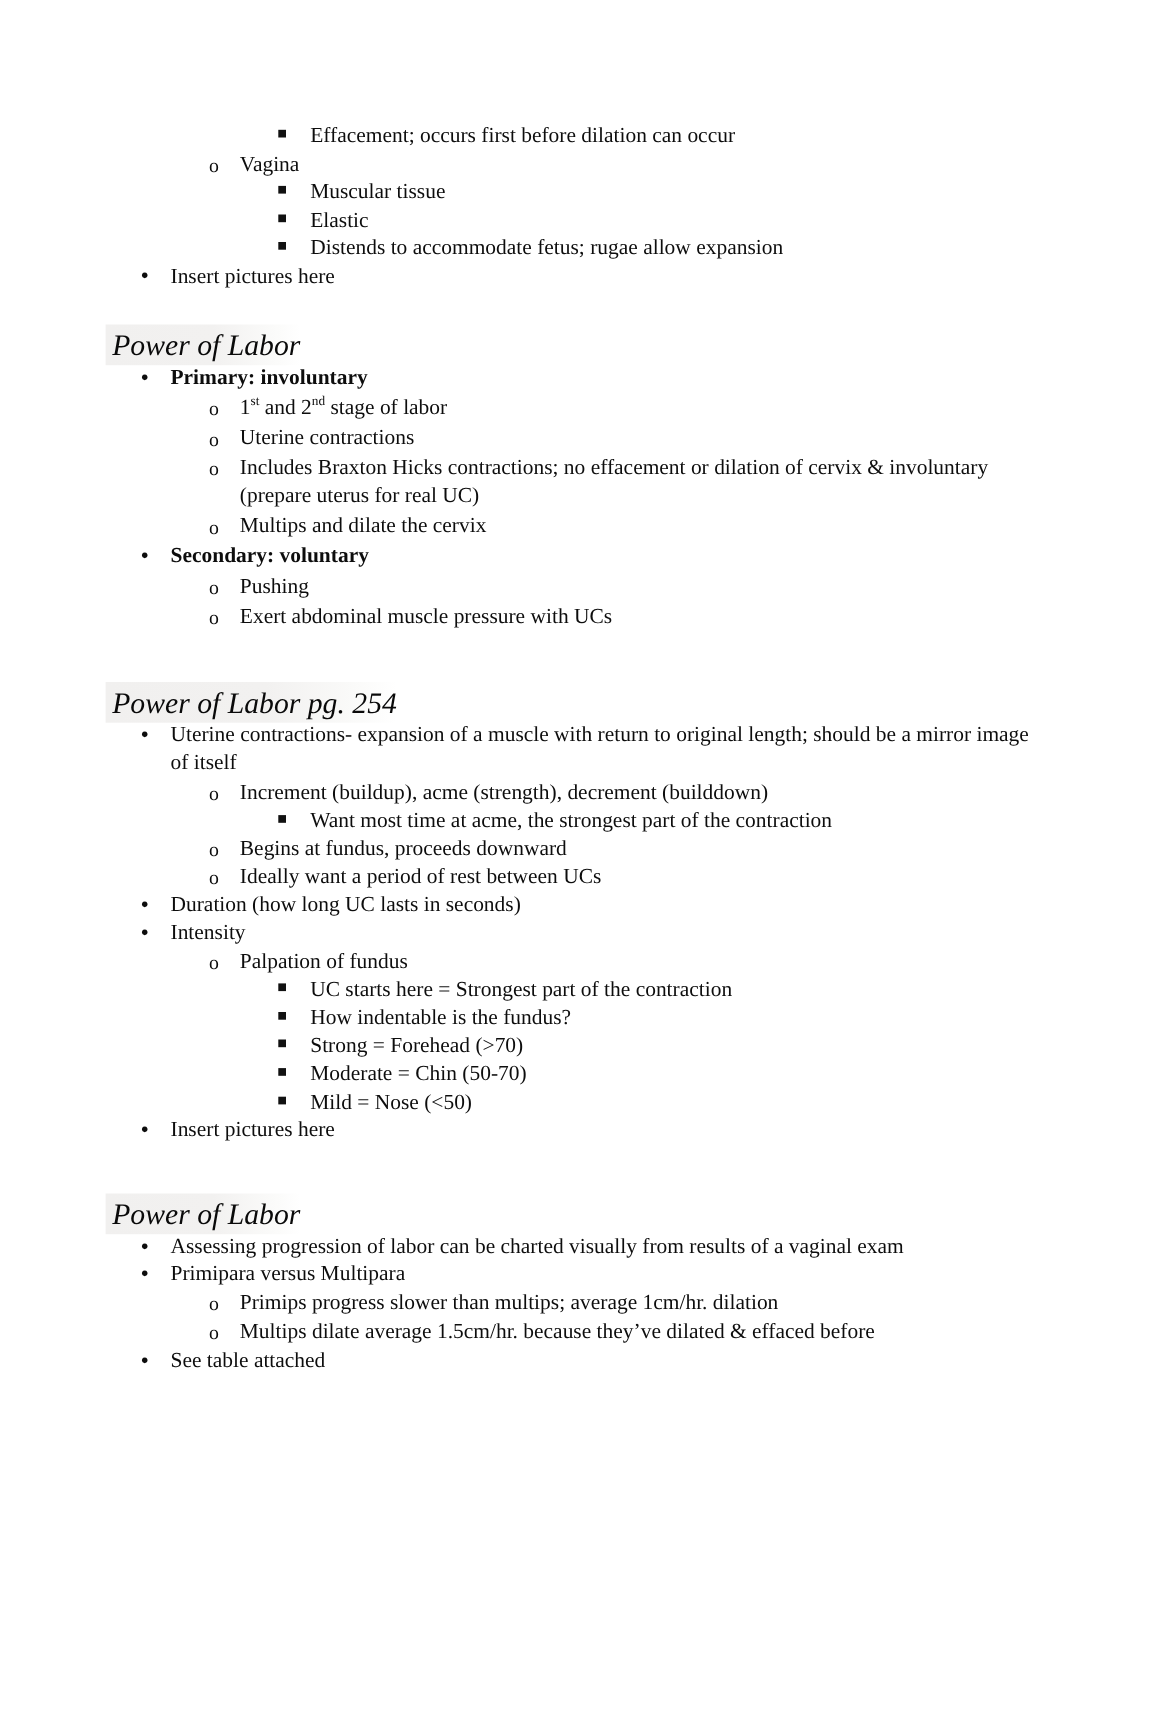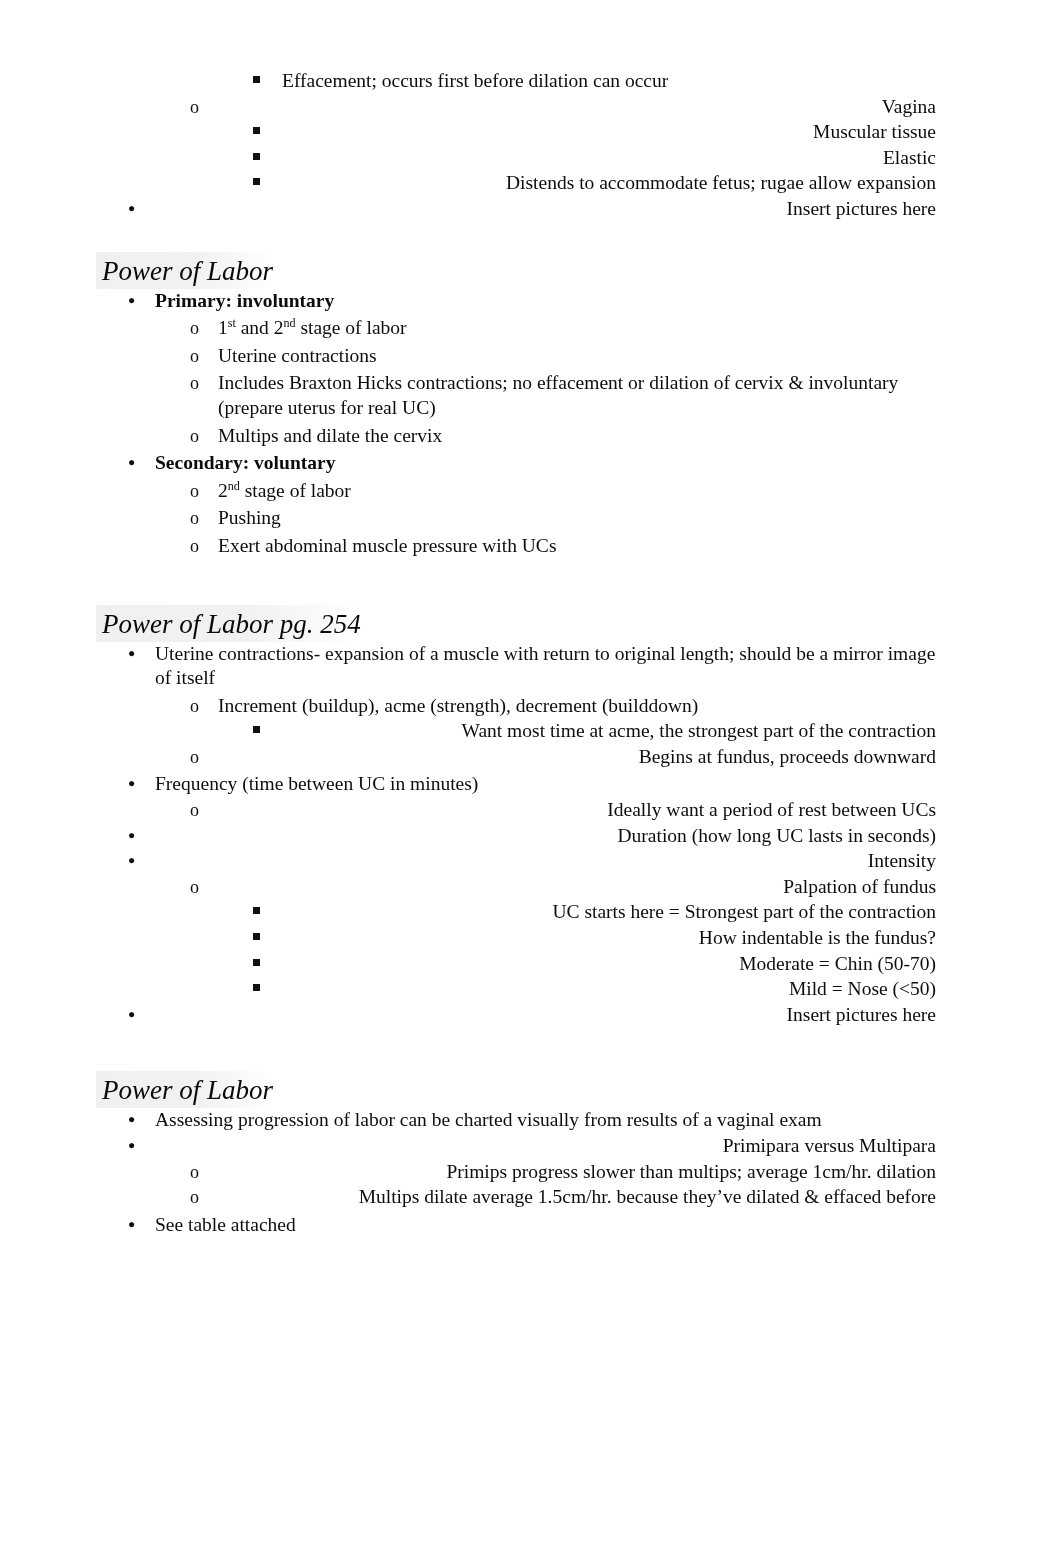--- a/index.html
+++ b/index.html
@@ -13,21 +13,21 @@
     font-family: "Liberation Serif", "DejaVu Serif", serif;
     color: #000000;
     -webkit-font-smoothing: antialiased;
   }
 
   .page {
     position: relative;
     width: 1062px;
     height: 1556px;
     box-sizing: border-box;
-    padding: 69px 96px 0 96px;
+    padding: 112px 96px 0 96px;
     background: #ffffff;
   }
 
   .doc { width: 840px; }
 
   
   .heading {
     font-family: Liberation Serif, serif;
     font-style: italic;
     font-weight: normal;
@@ -89,21 +89,21 @@
     display: inline-block;
     width: 7px;
     height: 7px;
     background: #111111;
     position: relative;
     top: -4px;
     left: 1px;
   }
 
   .bold { font-weight: bold; }
-  .li.sp { margin-top: 1px; text-align: right; }
+  .li.sp { margin-top: 1px; }
   .li.sp2 { margin-top: 3px; }
 
   sup {
     font-size: 0.62em;
     vertical-align: super;
     line-height: 0;
   }
 </style>
 </head>
 <body>
@@ -176,24 +176,20 @@
       <div class="li lv2 sp2">
         <span class="mk"></span>
         <span class="tx">Multips and dilate the cervix</span>
       </div>
 
       <div class="li lv1 sp2">
         <span class="mk"></span>
         <span class="tx bold">Secondary: voluntary</span>
       </div>
 
-      <div class="li lv2 sp2">
-        <span class="mk"></span>
-        <span class="tx">2<sup>nd</sup> stage of labor</span>
-      </div>
 
       <div class="li lv2 sp2">
         <span class="mk"></span>
         <span class="tx">Pushing</span>
       </div>
 
       <div class="li lv2 sp2">
         <span class="mk"></span>
         <span class="tx">Exert abdominal muscle pressure with UCs</span>
       </div>
@@ -221,24 +217,20 @@
       <div class="li lv3 sp">
         <span class="mk"></span>
         <span class="tx">Want most time at acme, the strongest part of the contraction</span>
       </div>
 
       <div class="li lv2 sp">
         <span class="mk"></span>
         <span class="tx">Begins at fundus, proceeds downward</span>
       </div>
 
-      <div class="li lv1 sp2">
-        <span class="mk"></span>
-        <span class="tx">Frequency (time between UC in minutes)</span>
-      </div>
 
       <div class="li lv2 sp">
         <span class="mk"></span>
         <span class="tx">Ideally want a period of rest between UCs</span>
       </div>
 
       <div class="li lv1 sp">
         <span class="mk"></span>
         <span class="tx">Duration (how long UC lasts in seconds)</span>
       </div>
@@ -256,20 +248,24 @@
       <div class="li lv3 sp">
         <span class="mk"></span>
         <span class="tx">UC starts here = Strongest part of the contraction</span>
       </div>
 
       <div class="li lv3 sp">
         <span class="mk"></span>
         <span class="tx">How indentable is the fundus?</span>
       </div>
 
+      <div class="li lv3 sp">
+        <span class="mk"></span>
+        <span class="tx">Strong = Forehead (&gt;70)</span>
+      </div>
 
       <div class="li lv3 sp">
         <span class="mk"></span>
         <span class="tx">Moderate = Chin (50-70)</span>
       </div>
 
       <div class="li lv3 sp">
         <span class="mk"></span>
         <span class="tx">Mild = Nose (&lt;50)</span>
       </div>

